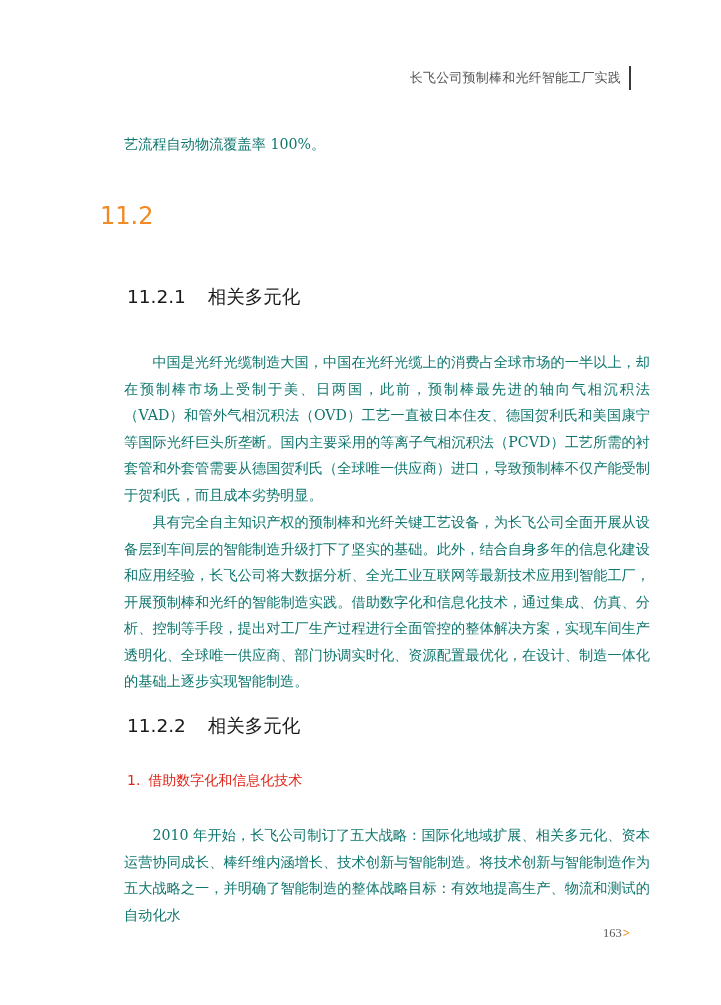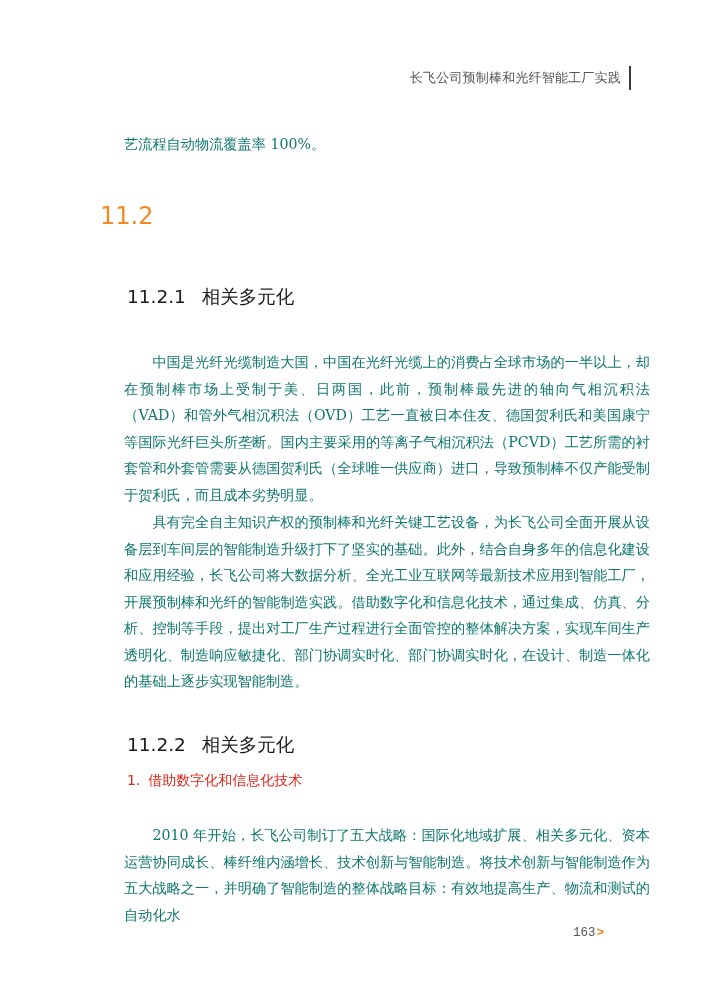--- a/index.html
+++ b/index.html
@@ -66,39 +66,39 @@
     .h2 {
       position: absolute;
       left: 127px;
       margin: 0;
       font-family: "DejaVu Sans", "Liberation Sans", sans-serif;
       font-weight: normal;
       font-size: 18.5px;
       color: #1a1a1a;
       display: flex;
       align-items: baseline;
-      gap: 16px;
+      gap: 22px;
     }
     .h3 {
       position: absolute;
       left: 127px;
       top: 772px;
       margin: 0;
       font-family: "DejaVu Sans", "Liberation Sans", sans-serif;
       font-weight: normal;
       font-size: 14px;
       color: #e0261b;
       display: flex;
       gap: 8px;
     }
     .page-number {
       position: absolute;
       top: 925px;
-      left: 573px;
-      font-family: Liberation Mono, monospace;
+      left: 603px;
+      font-family: Liberation Serif, serif;
       font-size: 12.5px;
       color: #555555;
       display: flex;
       align-items: center;
     }
     .page-number .arrow {
       color: #f08a24;
       font-weight: bold;
       margin-left: 1px;
       font-size: 13px;
@@ -118,23 +118,23 @@
   <span>11.2</span>
 </h1>
 
 <h2 class="h2" style="top:284px;">
   <span>11.2.1</span>
   <span>相关多元化</span>
 </h2>
 
 <p class="body-text para" style="top:333px;">中国是光纤光缆制造大国，中国在光纤光缆上的消费占全球市场的一半以上，却在预制棒市场上受制于美、日两国，此前，预制棒最先进的轴向气相沉积法（VAD）和管外气相沉积法（OVD）工艺一直被日本住友、德国贺利氏和美国康宁等国际光纤巨头所垄断。国内主要采用的等离子气相沉积法（PCVD）工艺所需的衬套管和外套管需要从德国贺利氏（全球唯一供应商）进口，导致预制棒不仅产能受制于贺利氏，而且成本劣势明显。</p>
 
-<p class="body-text para" style="top:493px;">具有完全自主知识产权的预制棒和光纤关键工艺设备，为长飞公司全面开展从设备层到车间层的智能制造升级打下了坚实的基础。此外，结合自身多年的信息化建设和应用经验，长飞公司将大数据分析、全光工业互联网等最新技术应用到智能工厂，开展预制棒和光纤的智能制造实践。借助数字化和信息化技术，通过集成、仿真、分析、控制等手段，提出对工厂生产过程进行全面管控的整体解决方案，实现车间生产透明化、制造响应敏捷化、部门协调实时化、部门协调实时化，在设计、制造一体化的基础上逐步实现智能制造。</p>
+<p class="body-text para" style="top:493px;">具有完全自主知识产权的预制棒和光纤关键工艺设备，为长飞公司全面开展从设备层到车间层的智能制造升级打下了坚实的基础。此外，结合自身多年的信息化建设和应用经验，长飞公司将大数据分析、全光工业互联网等最新技术应用到智能工厂，开展预制棒和光纤的智能制造实践。借助数字化和信息化技术，通过集成、仿真、分析、控制等手段，提出对工厂生产过程进行全面管控的整体解决方案，实现车间生产透明化、全球唯一供应商、部门协调实时化、资源配置最优化，在设计、制造一体化的基础上逐步实现智能制造。</p>
 
-<h2 class="h2" style="top:732px;">
+<h2 class="h2" style="top:713px;">
   <span>11.2.2</span>
   <span>相关多元化</span>
 </h2>
 
 <h3 class="h3">
   <span>1.</span>
   <span>借助数字化和信息化技术</span>
 </h3>
 
 <p class="body-text para" style="top:806px;">2010 年开始，长飞公司制订了五大战略：国际化地域扩展、相关多元化、资本运营协同成长、棒纤维内涵增长、技术创新与智能制造。将技术创新与智能制造作为五大战略之一，并明确了智能制造的整体战略目标：有效地提高生产、物流和测试的自动化水</p>

